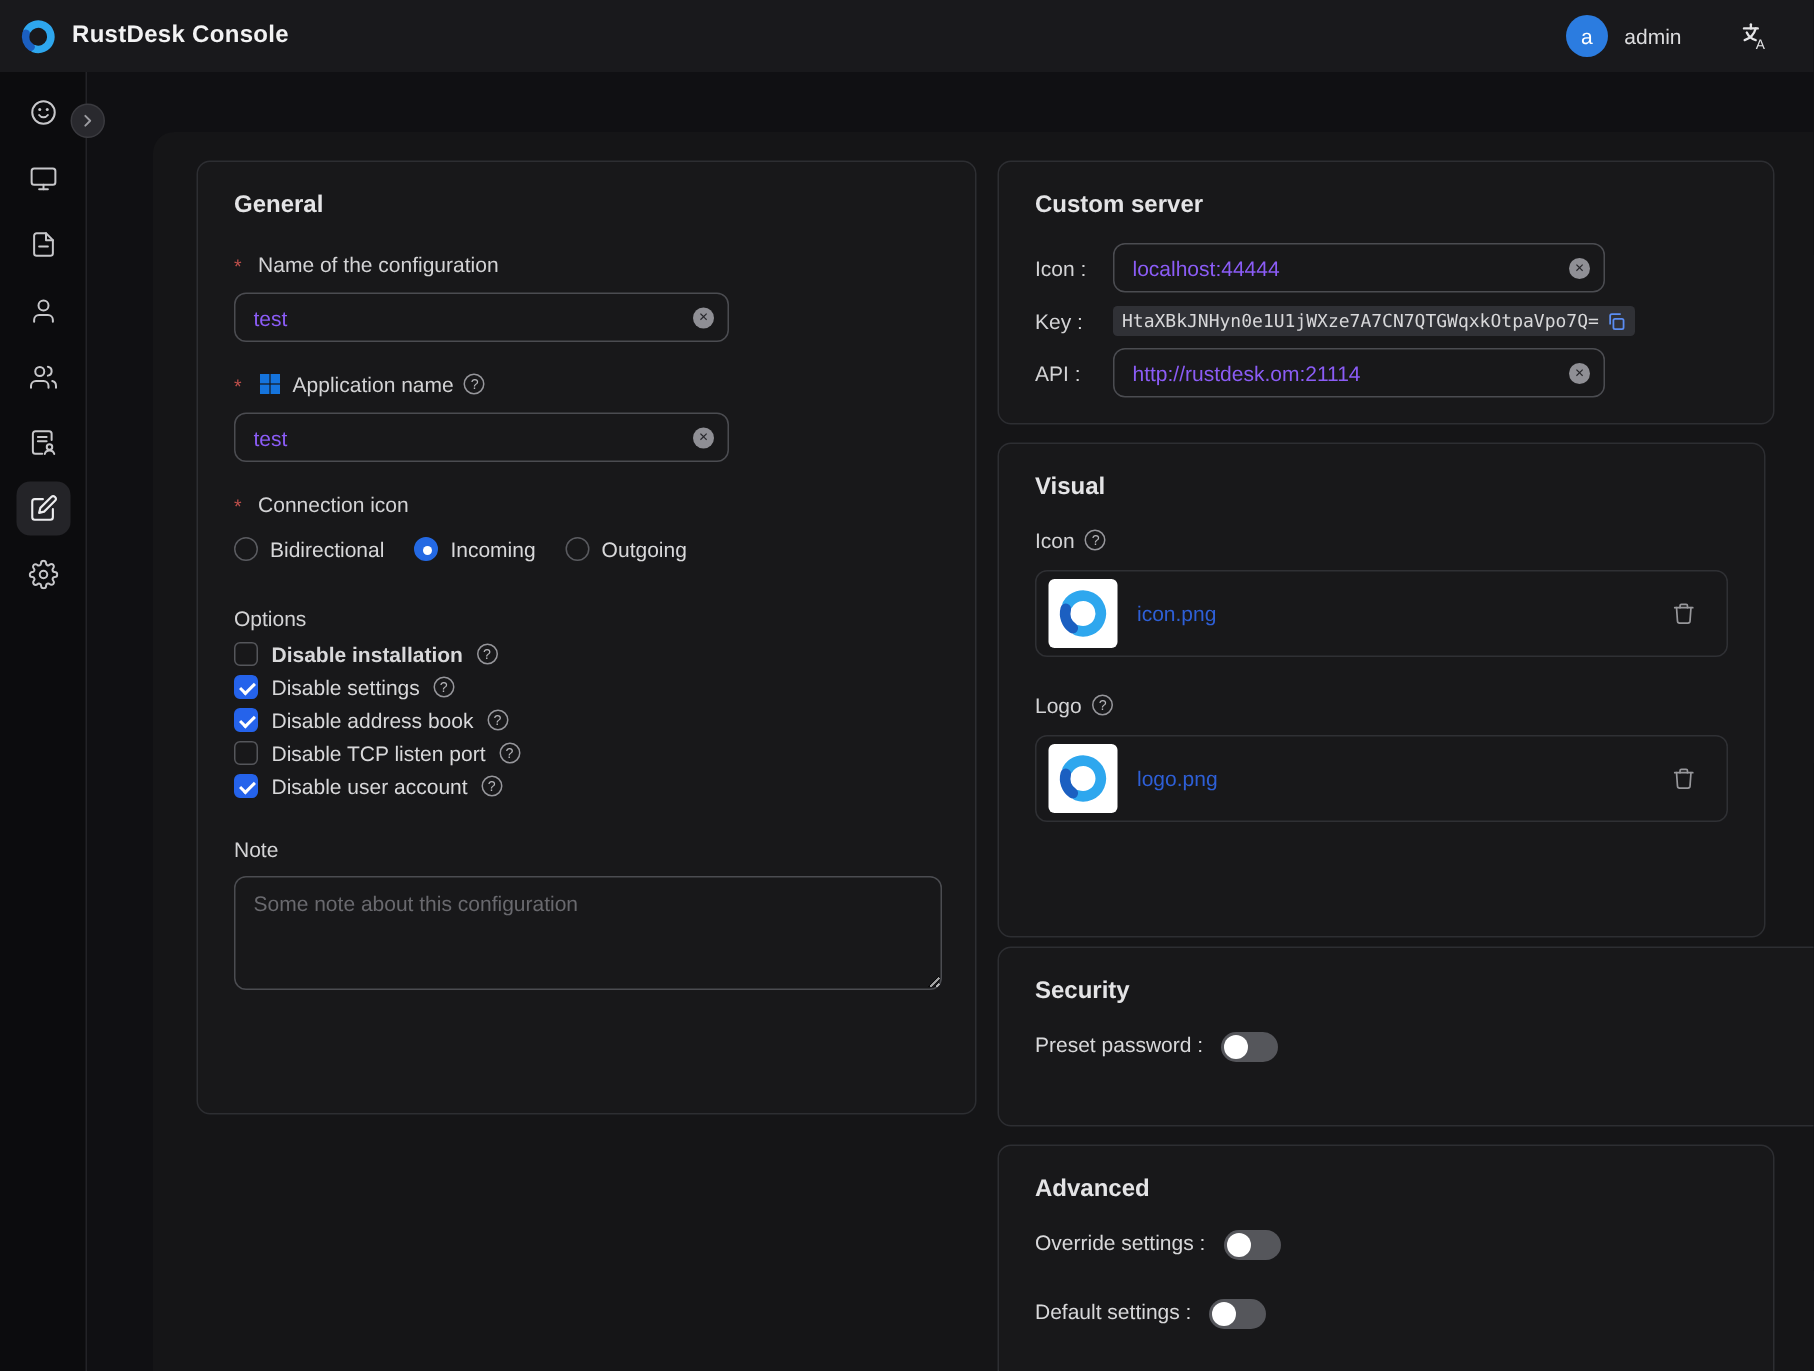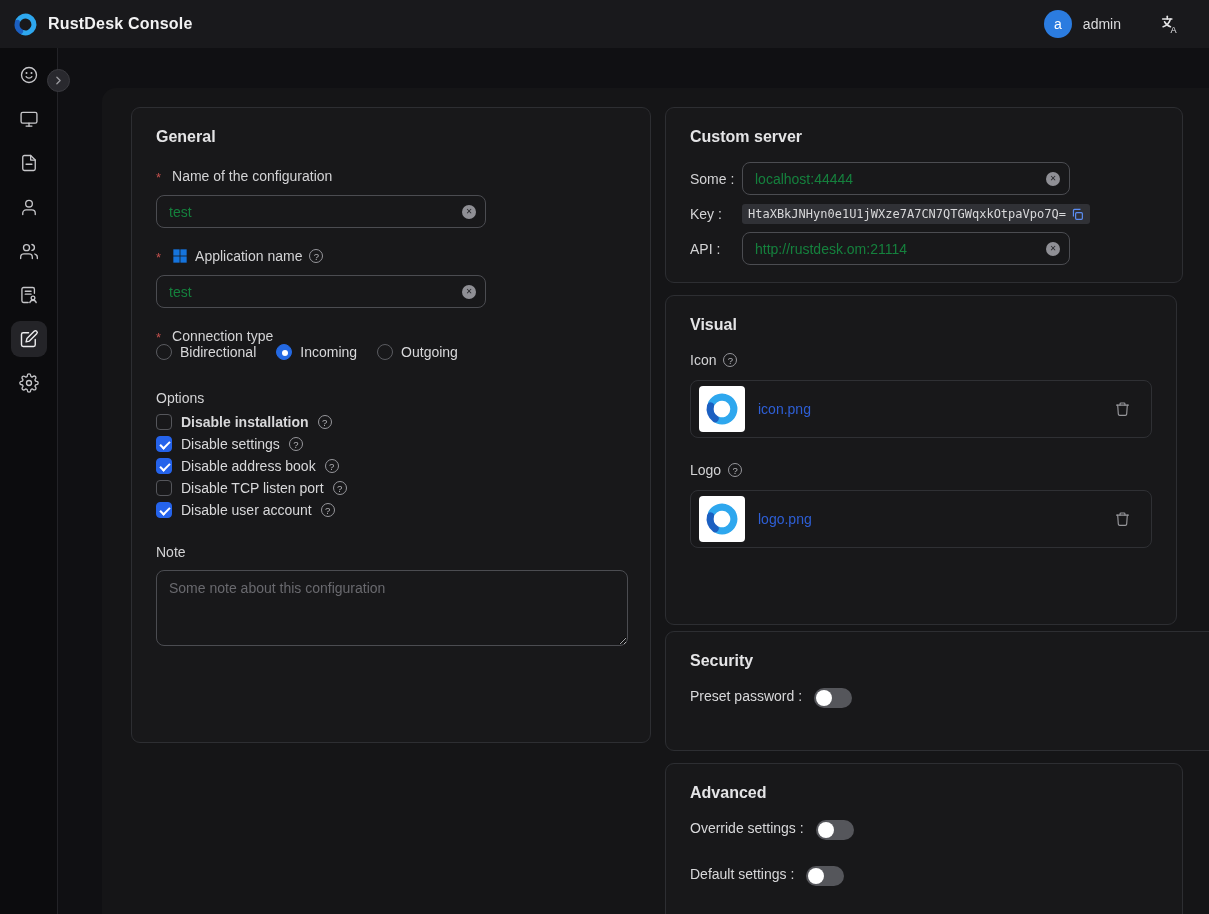--- a/index.html
+++ b/index.html
@@ -46,32 +46,32 @@
 
   
   .field-label { display:flex; align-items:center; gap:7px; font-size:14px; color:#d3d3d5; }
   .req::before { content:"*"; color:#c0504c; margin-right:4px; font-size:13px; position:relative; top:1px; }
   .qmark { width:14px; height:14px; border:1px solid #96969b; border-radius:50%; display:inline-flex;
            align-items:center; justify-content:center; font-size:9.5px; color:#b4b4b8; flex:0 0 auto; }
   .qmark::before { content:"?"; }
 
   .input-wrap { position:relative; width:330px; }
   .input-wrap input { width:100%; height:33px; background:transparent; border:1px solid #4b4c51;
-                      border-radius:8px; color:#15803d; font-size:14px; padding:0 32px 0 12px;
+                      border-radius:8px; color:#8b5cf6; font-size:14px; padding:0 32px 0 12px;
                       font-family:"Liberation Sans", sans-serif; outline:none; }
   .clear-btn { position:absolute; right:10px; top:50%; transform:translateY(-50%);
                width:14px; height:14px; border-radius:50%; background:#8f8f95; border:none;
                color:#26262a; font-size:8px; line-height:14px; text-align:center; cursor:pointer;
                display:flex; align-items:center; justify-content:center; }
   .clear-btn::before { content:"✕"; }
 
   .mt11 { margin-top:11px; } .mb20 { margin-bottom:20px; }
 
   
-  .radio-row { display:flex; align-items:flex-end; gap:20px; }
+  .radio-row { display:flex; align-items:flex-end; gap:20px; margin-top:14px; }
   .radio-item { display:flex; align-items:center; gap:8px; font-size:14px; color:#d8d8da; cursor:pointer; }
   .radio { width:16px; height:16px; border-radius:50%; border:1.5px solid #5a5b60; position:relative; flex:0 0 auto; }
   .radio.checked { background:#2469e3; border-color:#2469e3; }
   .radio.checked::after { content:""; position:absolute; left:4.5px; top:4.5px; width:6px; height:6px;
                           border-radius:50%; background:#fff; }
 
   
   .opts-list { margin-top:8px; display:flex; flex-direction:column; gap:6px; }
   .opt-row { display:flex; align-items:center; gap:9px; font-size:14px; color:#d8d8da; cursor:pointer; }
   .opt-row.bold .opt-label { font-weight:700; }
@@ -227,21 +227,21 @@
       </svg>
       <span>Application name</span>
       <span class="qmark"></span>
     </div>
     <div class="input-wrap mt11 mb20">
       <input type="text" value="test" style="">
       <button class="clear-btn"></button>
     </div>
 
     <div class="field-label req" style="margin-top:6px;">
-      <span>Connection type</span>
+      <span>Connection icon</span>
     </div>
     <div class="radio-row">
   <label class="radio-item">
     <span class="radio"></span>
     <span class="radio-label">Bidirectional</span>
   </label>
 
   <label class="radio-item">
     <span class="radio checked"></span>
     <span class="radio-label">Incoming</span>
@@ -291,21 +291,21 @@
     <div class="field-label" style="margin-top:26px;">
       <span>Note</span>
     </div>
     <textarea class="note" placeholder="Some note about this configuration" style=""></textarea>
   </div>
 
   <div class="card" id="card-server">
     <h2>Custom server</h2>
 
     <div class="srv-row" style="margin-top:16px;">
-      <span class="srv-label">Some :</span>
+      <span class="srv-label">Icon :</span>
       <div class="input-wrap" style="width:328px;">
         <input type="text" value="localhost:44444" style="">
         <button class="clear-btn"></button>
       </div>
     </div>
 
     <div class="srv-row" style="margin-top:9px;">
       <span class="srv-label">Key :</span>
       <span class="key-chip">
         <span>HtaXBkJNHyn0e1U1jWXze7A7CN7QTGWqxkOtpaVpo7Q=</span>

